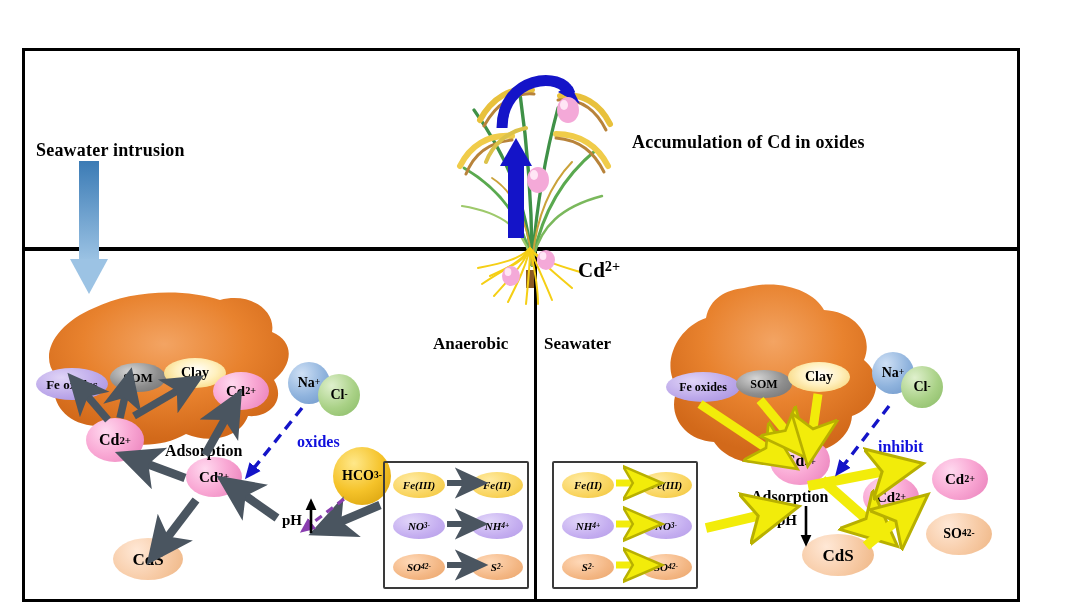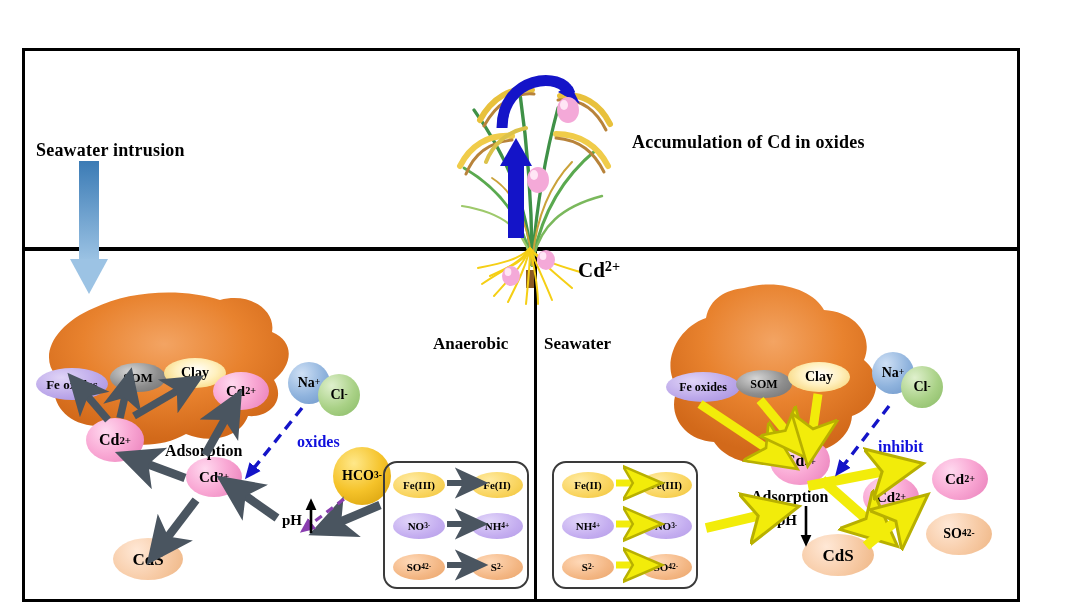--- a/index.html
+++ b/index.html
@@ -50,21 +50,21 @@
   .tok.feox{background:radial-gradient(ellipse at 36% 30%,#e0d4f7 0%,#bda9ea 55%,#a38cdd 100%);font-family:Liberation Serif, serif;}
   .tok.som{background:radial-gradient(ellipse at 36% 30%,#d6d6d6 0%,#8e8e8e 55%,#6e6e6e 100%);}
   .tok.clay{background:radial-gradient(ellipse at 52% 42%,#ffffff 0%,#fff0bd 45%,#f3c95e 100%);font-family:Liberation Serif, serif;}
   .tok.ylw{background:radial-gradient(ellipse at 36% 30%,#ffeaa0 0%,#f9d45e 60%,#efc236 100%);}
   .tok.pur{background:radial-gradient(ellipse at 36% 30%,#e2d6f9 0%,#c4adf0 60%,#b49ce6 100%);}
   .tok.org{background:radial-gradient(ellipse at 36% 30%,#ffd9b8 0%,#f3b683 60%,#eaa469 100%);}
   .ell{border-radius:50%;}
 
   
   .rxnbox{position:absolute;box-sizing:border-box;border:2.4px solid #3a3a3a;
-          border-radius:14px;background:transparent;}
+          border-radius:2px;background:transparent;font-style:italic;}
 
   
   svg.ovl{position:absolute;left:0;top:0;width:1080px;height:608px;
           pointer-events:none;overflow:visible;}
 
   .blue-lbl{color:#1010dd;}
 </style>
 </head>
 <body>
 

